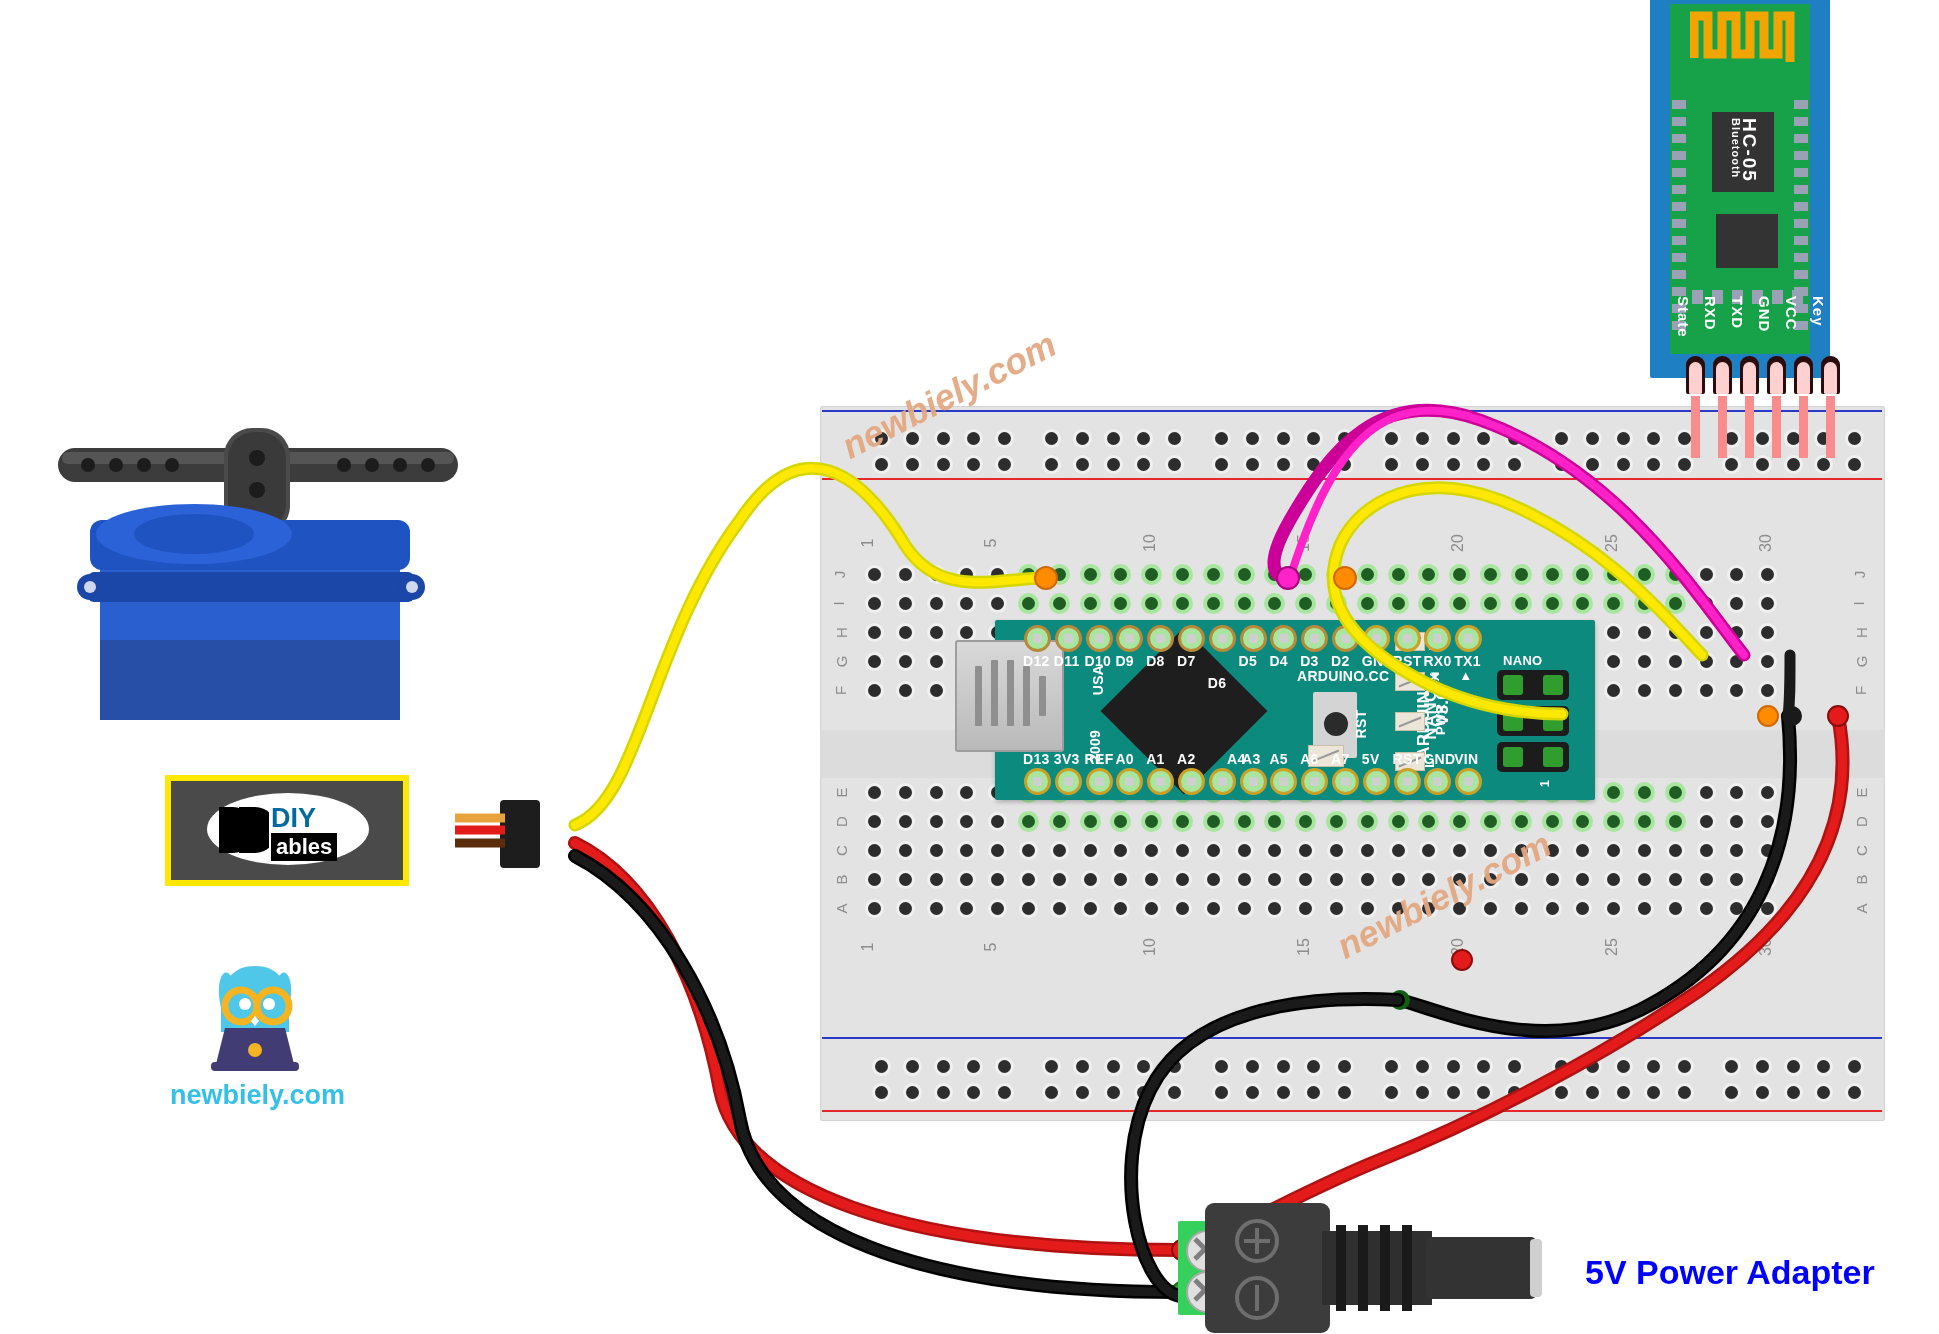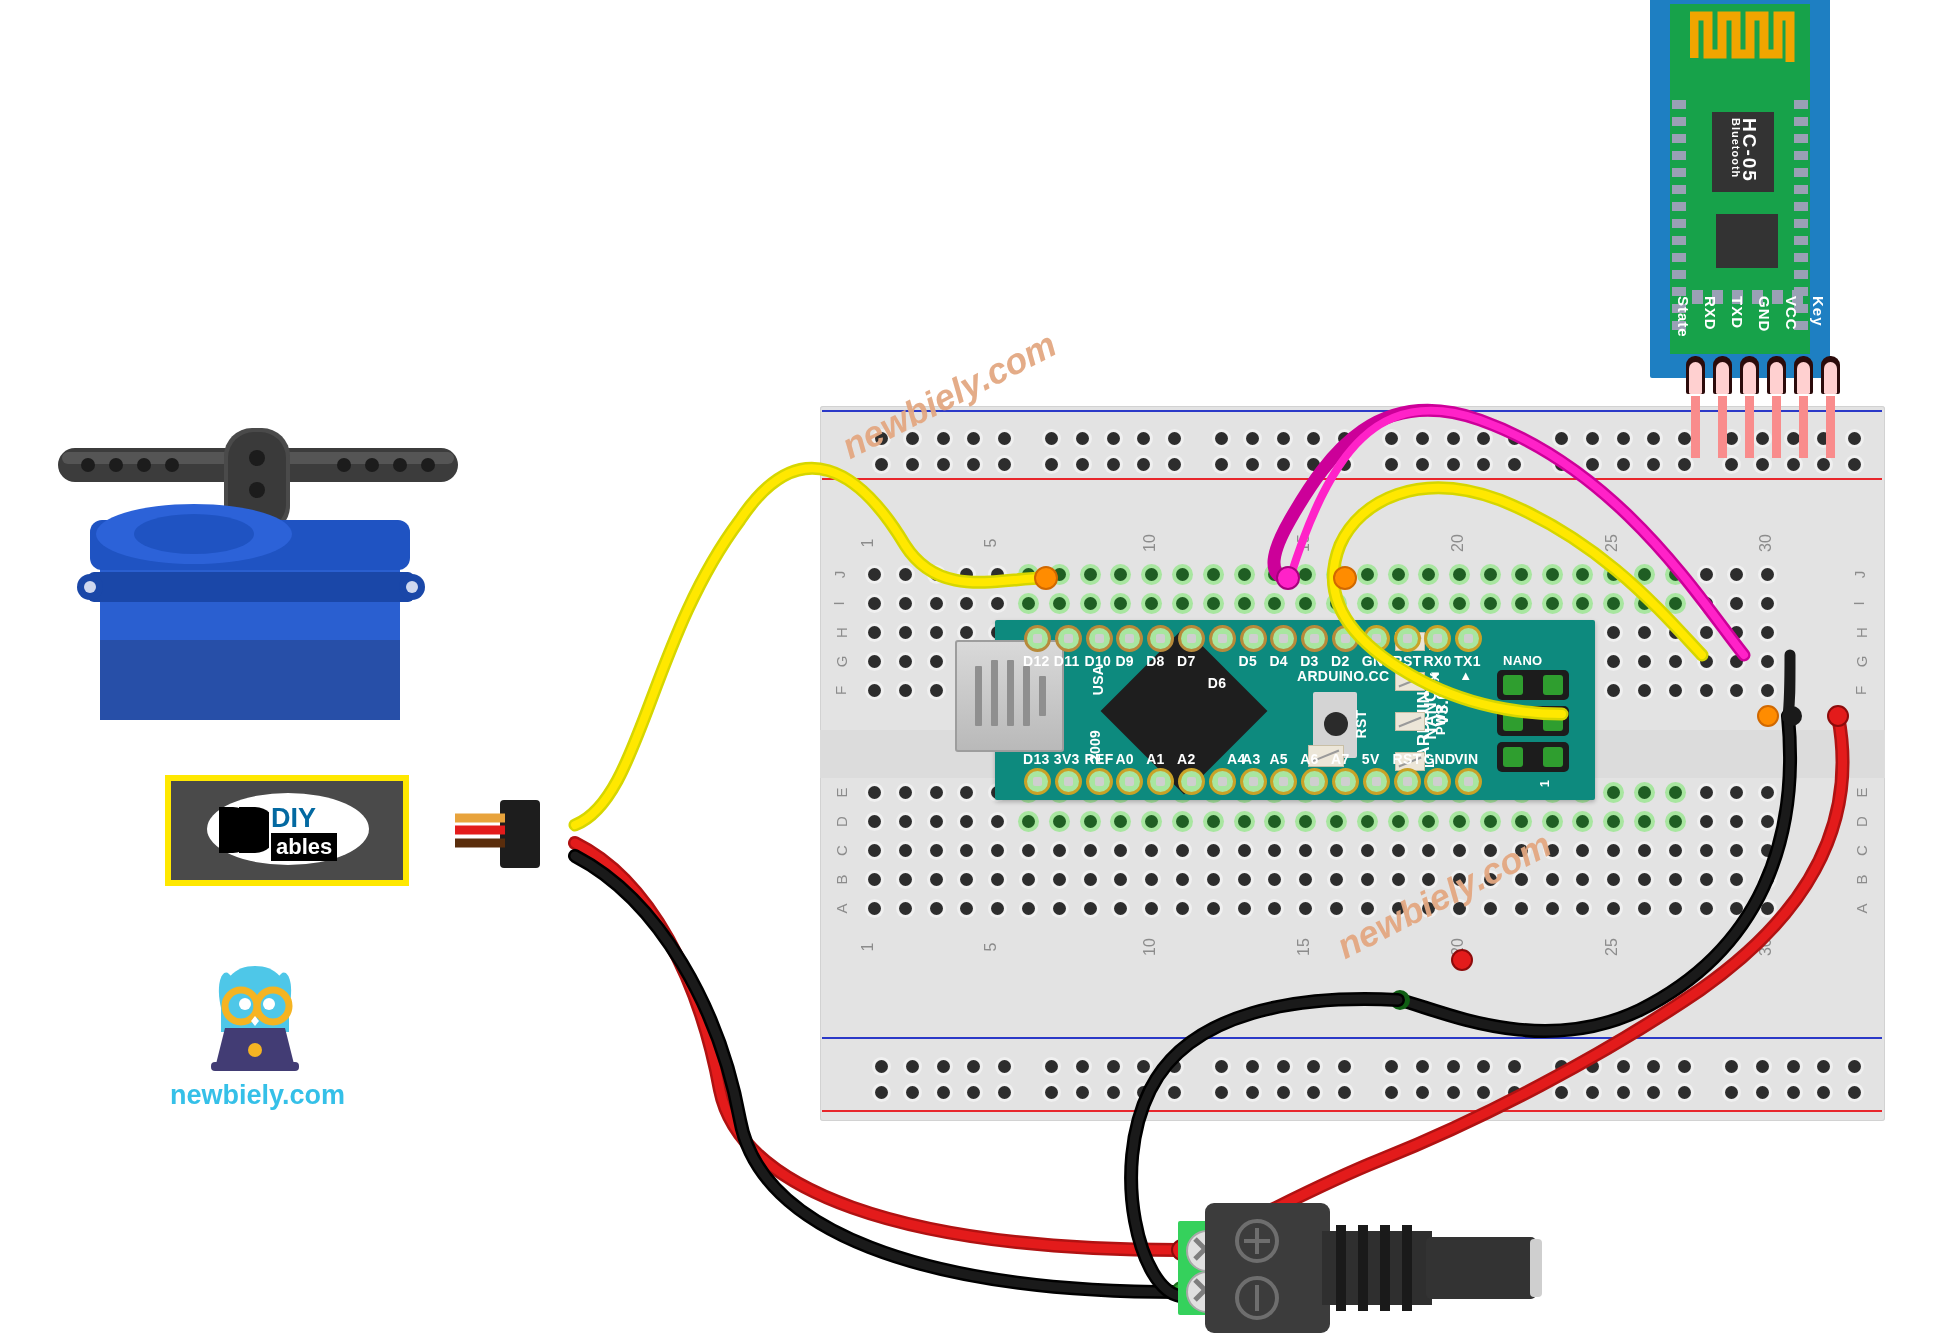--- a/index.html
+++ b/index.html
@@ -982,16 +982,17 @@
     <line x1="60" y1="44" x2="64" y2="44" stroke="#f5b422" stroke-width="6"></line>
     <circle cx="50" cy="42" r="6" fill="#fff"></circle>
     <circle cx="74" cy="42" r="6" fill="#fff"></circle>
     <path d="M60 54 l4 5 -4 5 -4 -5 z" fill="#fff"></path>
     <path d="M30 66 h60 l10 40 h-80 z" fill="#423c74"></path>
     <rect x="16" y="100" width="88" height="9" rx="4" fill="#423c74"></rect>
     <circle cx="60" cy="88" r="7" fill="#f5b422"></circle>
   </svg>
   <div class="abs owl-url">newbiely.com</div>
 
+  <div class="abs title-psu">5V Power Adapter</div>
   <div class="abs wm wm1">newbiely.com</div>
   <div class="abs wm wm2">newbiely.com</div>
 
 </div>
 
 </body></html>

